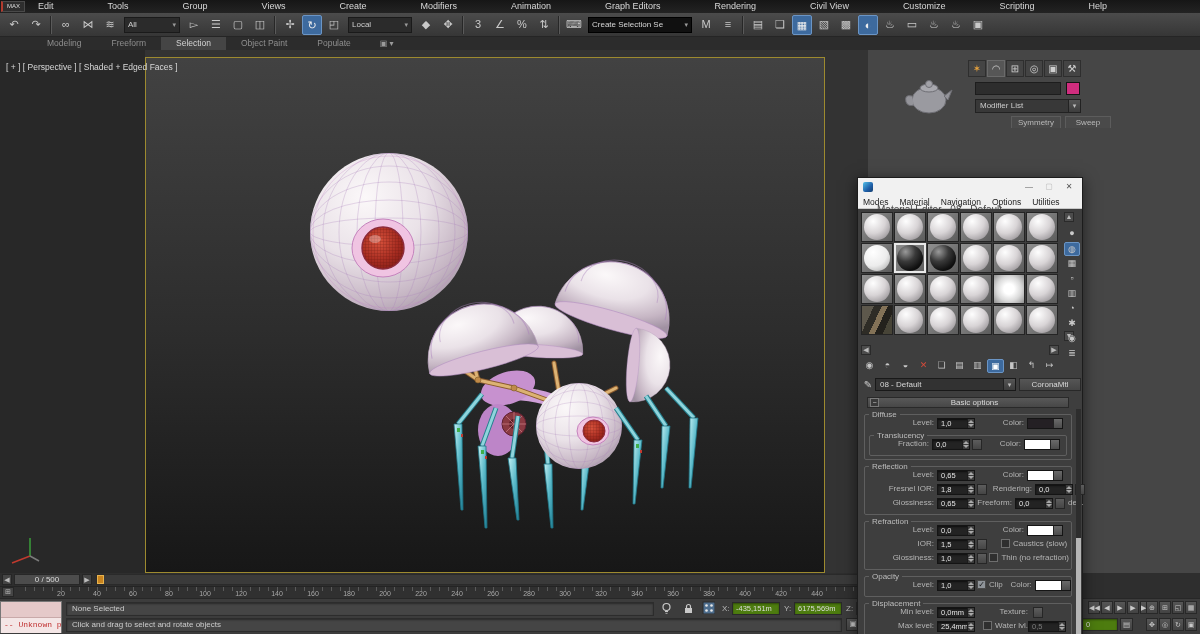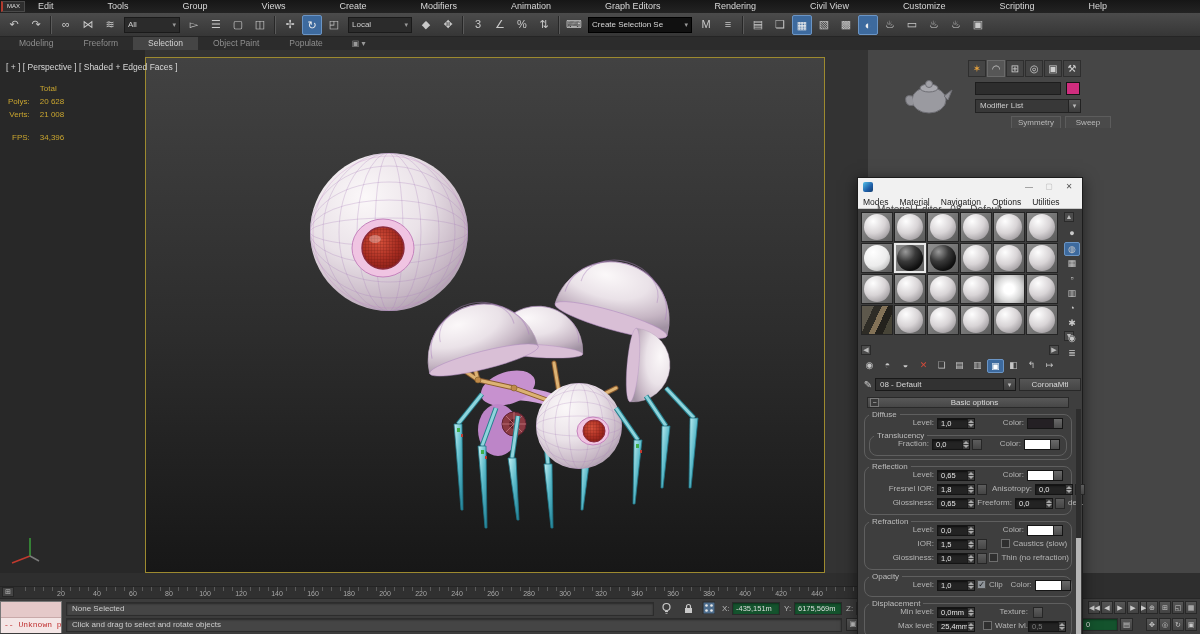--- a/index.html
+++ b/index.html
@@ -25,21 +25,21 @@
   .tbsep { width:2px; height:18px; margin:0 3px; border-left:1px solid #272727;
     border-right:1px solid #5a5a5a; flex:0 0 auto; }
   .tbdd { height:16px; margin:0 3px; background:#2b2b2b; border:1px solid #1a1a1a;
     color:#cfcfcf; font-size:8px; line-height:14px; padding:0 3px; display:flex;
     justify-content:space-between; align-items:center; flex:0 0 auto; }
   .tbdd .arr { color:#9a9a9a; font-size:7px; margin-left:4px; }
   .tbcombo { background:#101010; border:1px solid #000; color:#d8d8d8; }
 
   
   #ribbon { position:absolute; left:0; top:37px; width:1200px; height:13px;
-    background:#2c2c2c; display:flex; align-items:center; padding-left:4px;text-align:center; }
+    background:#2c2c2c; display:flex; align-items:center; padding-left:32px;text-align:center; }
   .rtab { font-size:8.5px; color:#8f8f8f; padding:0 15px; line-height:13px; }
   .rtab.active { background:#454545; color:#d4d4d4; }
   #ribbon-config { color:#9a9a9a; font-size:8px; margin-left:14px; }
 
   
   #workspace { position:absolute; left:0; top:50px; width:1200px; height:523px; background:#333; }
   #left-zone  { position:absolute; left:0; top:0; width:145px; height:523px; background:#282828; }
   #right-zone { position:absolute; left:868px; top:0; width:332px; height:523px; background:#464646; }
   #viewport { position:absolute; left:145px; top:7px; width:680px; height:516px;
     border:1px solid #9d8a2f; background:#222; }
@@ -109,21 +109,21 @@
     color:#bbb; font-size:7px; text-align:center; line-height:11px; }
   #me-type-btn { width:62px; height:13px; margin-left:3px; background:linear-gradient(#565656,#454545);
     border:1px solid #282828; color:#d8d8d8; font-size:8px; text-align:center; line-height:11px; }
 
   #me-params { position:absolute; left:0; top:186px; width:220px; }
   .roll { height:11px; background:linear-gradient(#585858,#474747); border:1px solid #292929;
     margin:2px 9px; display:flex; align-items:center; }
   .roll .pm { width:9px; height:9px; border:1px solid #7a7a7a; background:#3a3a3a; color:#ccc;
     font-size:7px; line-height:7px; text-align:center; margin:0 2px; }
   .roll .rt { flex:1; text-align:center; font-size:8px; color:#d9d9d9; }
-  .grp { border:1px solid #5f5f5f; border-radius:8px; margin:6px 6px 3px; padding:3px 2px 2px; position:relative; }
+  .grp { border:1px solid #5f5f5f; border-radius:2px; margin:6px 6px 3px; padding:3px 2px 2px; position:relative; }
   .grp .gt { position:absolute; top:-5px; left:4px; background:#3e3e3e; padding:0 3px;
     font-size:8px; line-height:9px; color:#bdbdbd; }
   .prow { display:flex; align-items:flex-start; height:14px; padding-left:2px; }
   .lbl { font-size:8px; color:#b4b4b4; text-align:right; padding-right:3px; white-space:nowrap; flex:0 0 auto; }
   .ptxt { font-size:8px; color:#b4b4b4; padding-left:3px; white-space:nowrap; }
   .spin { display:flex; width:38px; height:11px; background:#232323; border:1px solid #141414;
     box-shadow:inset 0 1px 2px rgba(0,0,0,.6); flex:0 0 auto; }
   .spin .v { flex:1; font-size:7.5px; color:#e2e2e2; line-height:10px; padding-left:3px;
     white-space:nowrap; overflow:hidden; }
   .spin.dis .v { color:#7c7c7c; }
@@ -167,21 +167,21 @@
     border-top:1px solid #272727; }
   #listener { position:absolute; left:0; top:2px; width:62px; height:32px; border:1px solid #777; }
   #listener .r1 { height:16px; background:#e5c9c9; border-bottom:1px solid #c9a9a9; }
   #listener .r2 { height:15px; background:#f4e6e6; color:#c03030; font-family:"Liberation Mono",monospace;
     font-size:8px; line-height:14px; padding-left:3px; white-space:nowrap; overflow:hidden; }
   .sfield { position:absolute; background:#454545; border:1px solid #2c2c2c;
     box-shadow:inset 0 1px 2px rgba(0,0,0,.4); color:#cccccc; font-size:8px; line-height:12px; padding-left:5px;
     white-space:nowrap; overflow:hidden; }
   .sico { position:absolute; width:13px; height:13px; }
   .clabel { position:absolute; color:#b8b8b8; font-size:8px; line-height:13px; }
-  .cfield { position:absolute; height:13px; background:#14532d; border:1px solid #2a2a2a;
+  .cfield { position:absolute; height:13px; background:#4d7c0f; border:1px solid #2a2a2a;
     box-shadow:inset 0 1px 2px rgba(0,0,0,.4); color:#dddddd; font-size:7.5px; line-height:11px; padding-left:3px;
     white-space:nowrap; overflow:hidden; }
   .sbtn { position:absolute; height:13px; background:linear-gradient(#555,#424242); border:1px solid #282828;
     color:#c9c9c9; font-size:7.5px; text-align:center; }
   .navi { width:12px; height:13px; margin-right:1px; background:linear-gradient(#565656,#434343);
     border:1px solid #282828; color:#c9c9c9; font-size:7px; line-height:12px; text-align:center; flex:0 0 auto; }
   .navrow { position:absolute; display:flex; }
   #autokey { position:absolute; left:860px; top:2px; width:50px; height:13px; }
   #seldrop { position:absolute; left:992px; top:2px; width:66px; height:13px; background:#f0f0f0; border:1px solid #999; }
 </style>
@@ -427,46 +427,20 @@
           <g fill="#c23b32">
               <rect x="315" y="376" width="2" height="3"></rect>
               <rect x="339" y="398" width="2" height="3"></rect>
               <rect x="494" y="392" width="2" height="3"></rect>
             </g>
         </g>
       </svg>
     </div>
 
     <div id="vp-label">[ + ] [ Perspective ] [ Shaded + Edged Faces ]</div>
-    <div id="vp-stats">
-      <table>
-        <tbody>
-            <tr>
-              <td class="k"></td>
-              <td>Total</td>
-            </tr>
-        <tr>
-              <td class="k">Polys:</td>
-            <td>20 628</td>
-            </tr>
-        <tr>
-              <td class="k">Verts:</td>
-            <td>21 008</td>
-            </tr>
-        <tr>
-              <td style="height:8px"></td>
-              <td></td>
-            </tr>
-        <tr>
-              <td class="k">FPS:</td>
-            <td>34,396</td>
-            </tr>
-      </tbody>
-        </table>
-    </div>
 
     <svg id="axis-tripod" width="36" height="34">
       <line x1="24" y1="24" x2="6" y2="31" stroke="#c03a2e" stroke-width="1.5"></line>
       <line x1="24" y1="24" x2="24" y2="6" stroke="#3a9e3a" stroke-width="1.5"></line>
       <line x1="24" y1="24" x2="33" y2="29" stroke="#7a7a7a" stroke-width="1.5"></line>
     </svg>
 
     <div id="cmd-tabs">
         <div class="ctab create">✶</div>
         <div class="ctab active">◠</div>
@@ -680,21 +654,21 @@
                 <div class="prow">
                   <div class="lbl" style="width: 68px;">Fresnel IOR:</div>
                   <div class="spin">
                     <div class="v">1,8</div>
                     <div class="ar">
                       <div class="tri-up"></div>
                       <div class="tri-dn"></div>
                     </div>
                   </div>
                   <div class="mapbtn"></div>
-                  <div class="lbl" style="width: 48px;">Anisotropy:</div>
+                  <div class="lbl" style="width: 48px;">Rendering:</div>
                   <div class="spin">
                     <div class="v">0,0</div>
                     <div class="ar">
                       <div class="tri-up"></div>
                       <div class="tri-dn"></div>
                     </div>
                   </div>
                   <div class="mapbtn"></div>
                 </div>
                 <div class="prow">
@@ -827,20 +801,28 @@
 
         </div>
         <div id="me-scroll">
             <div class="thumb"></div>
           </div>
       </div>
     </div>
   </div>
 
   <div id="timeline">
+    <div id="ts-row">
+      <div class="ts-btn" style="left:2px;">◀</div>
+      <div id="ts-box">0 / 500</div>
+      <div class="ts-btn" style="left:82px;">▶</div>
+      <div id="ts-track">
+        <div id="ts-handle"></div>
+      </div>
+    </div>
     <div id="ruler">
       <div id="ruler-ticks"></div>
       <div id="tick-labels">
           <div class="tick-lab" style="left: 51px;">20</div>
           <div class="tick-lab" style="left: 87px;">40</div>
           <div class="tick-lab" style="left: 123px;">60</div>
           <div class="tick-lab" style="left: 159px;">80</div>
           <div class="tick-lab" style="left: 195px;">100</div>
           <div class="tick-lab" style="left: 231px;">120</div>
           <div class="tick-lab" style="left: 267px;">140</div>

